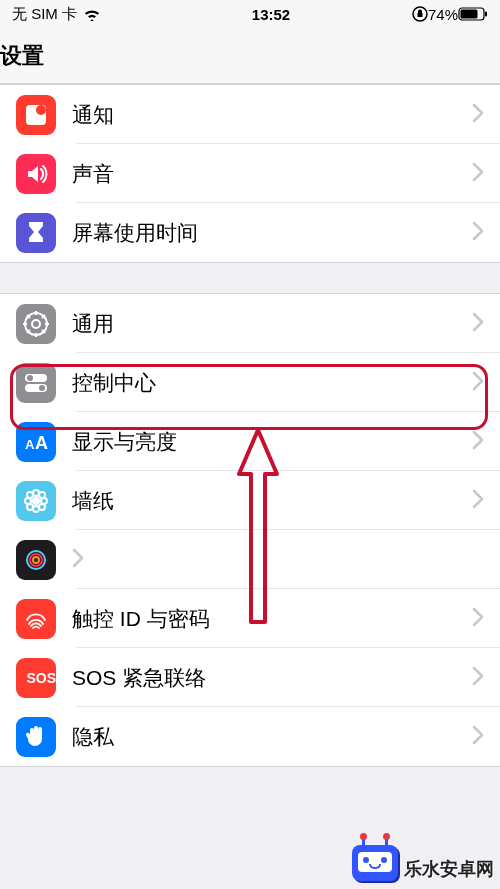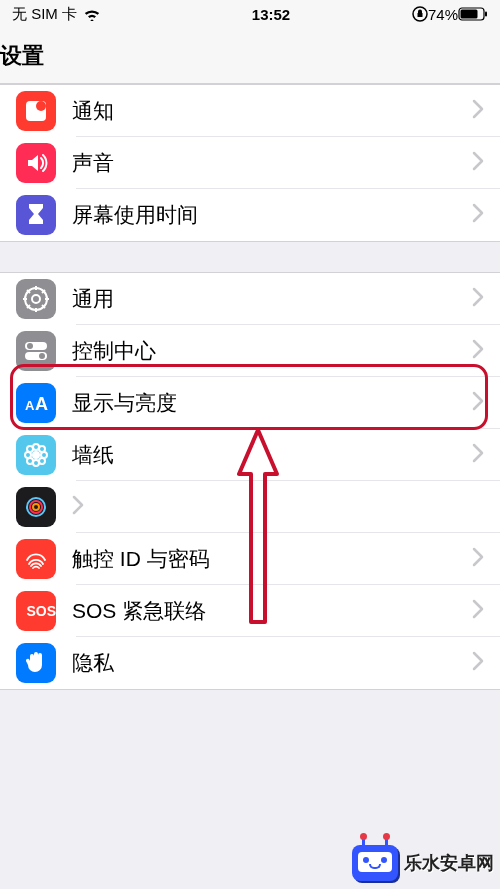--- a/index.html
+++ b/index.html
@@ -35,21 +35,21 @@
     .header-title { font-size: 22px; font-weight: 600; }
     .list-group {
       background: #fff;
       border-top: 1px solid #d1d1d6;
       border-bottom: 1px solid #d1d1d6;
     }
     .group-gap { height: 30px; }
     .row {
       display: flex;
       align-items: center;
-      height: 52px;
+      height: 59px;
       padding: 0 16px;
       position: relative;
     }
     .row:not(:last-child)::after {
       content: "";
       position: absolute;
       left: 76px;
       right: 0;
       bottom: 0;
       height: 1px;
@@ -77,21 +77,21 @@
     .arrow-annot {
       position: absolute;
       pointer-events: none;
       z-index: 5;
     }
     .watermark {
       position: absolute;
       right: 6px;
       bottom: 8px;
       display: flex;
-      align-items: center;
+      align-items: flex-end;
       gap: 6px;
       z-index: 10;
     }
     .wm-icon {
       width: 46px; height: 36px;
       background: #3355ff;
       border-radius: 8px;
       position: relative;
       box-shadow: 2px 2px 0 #1a2f99;
     }

